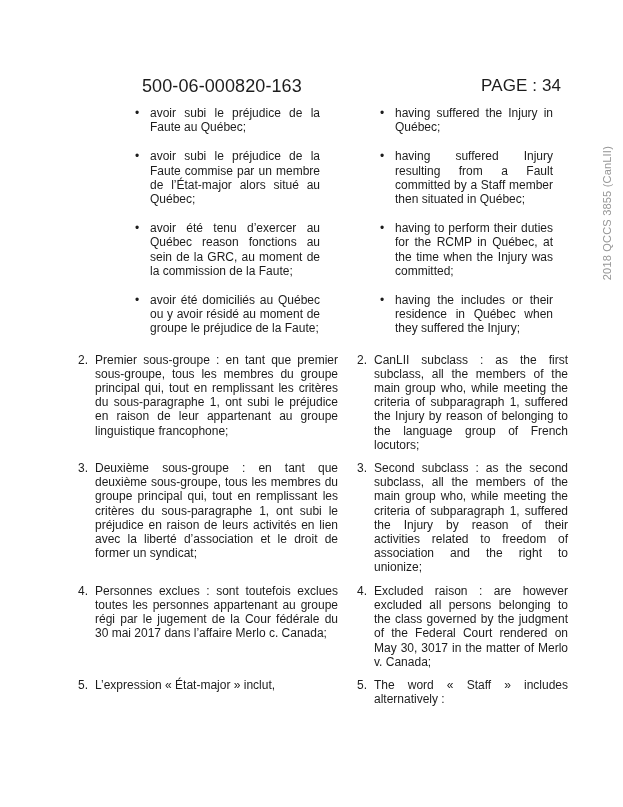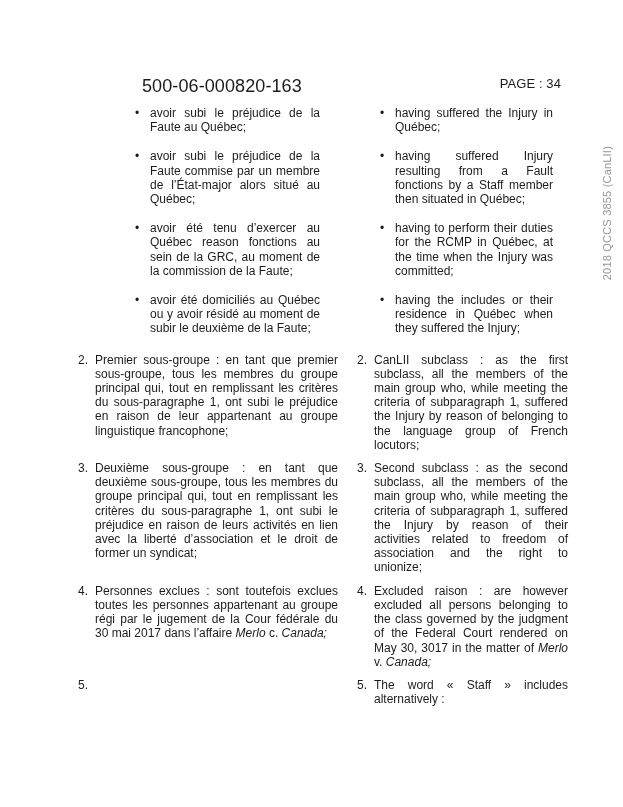--- a/index.html
+++ b/index.html
@@ -14,21 +14,21 @@
     background: #ffffff;
     color: #1c1c1c;
     overflow: hidden;
   }
   .docket {
     position: absolute; left: 101px; top: 76px;
     font-size: 18px; letter-spacing: 0.1px; margin-left: 41px;
   }
   .pagenum {
     position: absolute; right: 62px; top: 76px;
-    font-size: 13px; letter-spacing: 0.1px;
+    font-size: 17px; letter-spacing: 0.1px;
   }
   .citation {
     position: absolute; left: 601px; top: 146px;
     font-size: 11px;
     writing-mode: vertical-rl;
     transform: rotate(180deg);
     white-space: nowrap;
     letter-spacing: 0.2px;
   }
   .content {
@@ -53,42 +53,42 @@
   .bullet .dot {
     position: absolute; left: -15px; top: 0;
   }
   .item {
     position: relative;
     padding-left: 17px;
     text-align: justify;
   }
   .item .num { position: absolute; left: 0; top: 0; }
   .heading { }
-  .italic { font-style: italic; }
+  .italic { }
 </style>
 </head>
 <body>
 
 <div class="page" style="color: rgb(28, 28, 28);">
   <span class="docket">500-06-000820-163</span>
   <span class="pagenum">PAGE : 34</span>
   <div class="citation" style="color: rgb(149, 149, 149);">2018 QCCS 3855 (CanLII)</div>
   <div class="content" id="content">
       <div class="cell col-fr">
         <div class="bullet-group">
           <div class="bullet"><span class="dot">•</span><span>avoir subi le préjudice de la Faute au Québec;</span></div>
           <div class="bullet"><span class="dot">•</span><span>avoir subi le préjudice de la Faute commise par un membre de l’État-major alors situé au Québec;</span></div>
           <div class="bullet"><span class="dot">•</span><span>avoir été tenu d’exercer au Québec reason fonctions au sein de la GRC, au moment de la commission de la Faute;</span></div>
-          <div class="bullet"><span class="dot">•</span><span>avoir été domiciliés au Québec ou y avoir résidé au moment de subir le deuxième de la Faute;</span></div>
+          <div class="bullet"><span class="dot">•</span><span>avoir été domiciliés au Québec ou y avoir résidé au moment de groupe le préjudice de la Faute;</span></div>
         </div>
       </div>
       <div class="cell col-en">
         <div class="bullet-group">
           <div class="bullet"><span class="dot">•</span><span>having suffered the Injury in Québec;</span></div>
-          <div class="bullet"><span class="dot">•</span><span>having suffered Injury resulting from a Fault fonctions by a Staff member then situated in Québec;</span></div>
+          <div class="bullet"><span class="dot">•</span><span>having suffered Injury resulting from a Fault committed by a Staff member then situated in Québec;</span></div>
           <div class="bullet"><span class="dot">•</span><span>having to perform their duties for the RCMP in Québec, at the time when the Injury was committed;</span></div>
           <div class="bullet"><span class="dot">•</span><span>having the includes or their residence in Québec when they suffered the Injury;</span></div>
         </div>
       </div>
       <div class="cell col-fr">
         <div class="item"><span class="num">2.</span><span class="body"><span class="heading">Premier sous-groupe</span>&nbsp;: <span>en tant que premier sous-groupe, tous les membres du groupe principal qui, tout en remplissant les critères du sous-paragraphe 1, ont subi le préjudice en raison de leur appartenant au groupe linguistique francophone;</span></span></div>
       </div>
       <div class="cell col-en">
         <div class="item"><span class="num">2.</span><span class="body"><span class="heading">CanLII subclass</span>&nbsp;: <span>as the first subclass, all the members of the main group who, while meeting the criteria of subparagraph 1, suffered the Injury by reason of belonging to the language group of French locutors;</span></span></div>
       </div>
@@ -98,19 +98,19 @@
       <div class="cell col-en">
         <div class="item"><span class="num">3.</span><span class="body"><span class="heading">Second subclass</span>&nbsp;: <span>as the second subclass, all the members of the main group who, while meeting the criteria of subparagraph 1, suffered the Injury by reason of their activities related to freedom of association and the right to unionize;</span></span></div>
       </div>
       <div class="cell col-fr">
         <div class="item"><span class="num">4.</span><span class="body"><span class="heading">Personnes exclues</span>&nbsp;: <span>sont toutefois exclues toutes les personnes appartenant au groupe régi par le jugement de la Cour fédérale du 30 mai 2017 dans l’affaire </span><span class="italic">Merlo</span><span> c. </span><span class="italic">Canada;</span></span></div>
       </div>
       <div class="cell col-en">
         <div class="item"><span class="num">4.</span><span class="body"><span class="heading">Excluded raison</span>&nbsp;: <span>are however excluded all persons belonging to the class governed by the judgment of the Federal Court rendered on May 30, 3017 in the matter of </span><span class="italic">Merlo</span><span> v. </span><span class="italic">Canada;</span></span></div>
       </div>
       <div class="cell col-fr">
-        <div class="item"><span class="num">5.</span></div>
+        <div class="item"><span class="num">5.</span><span class="body"><span>L’expression «&nbsp;État-major&nbsp;» inclut,</span></span></div>
       </div>
       <div class="cell col-en">
         <div class="item"><span class="num">5.</span><span class="body"><span>The word «&nbsp;Staff&nbsp;» includes alternatively&nbsp;:</span></span></div>
       </div>
     </div>
 </div>
 
 </body></html>

